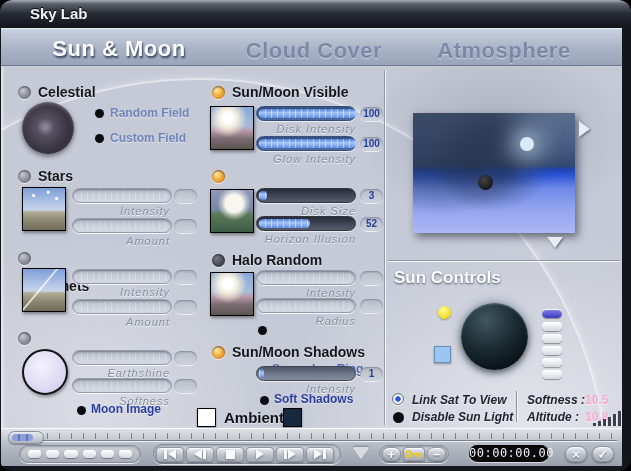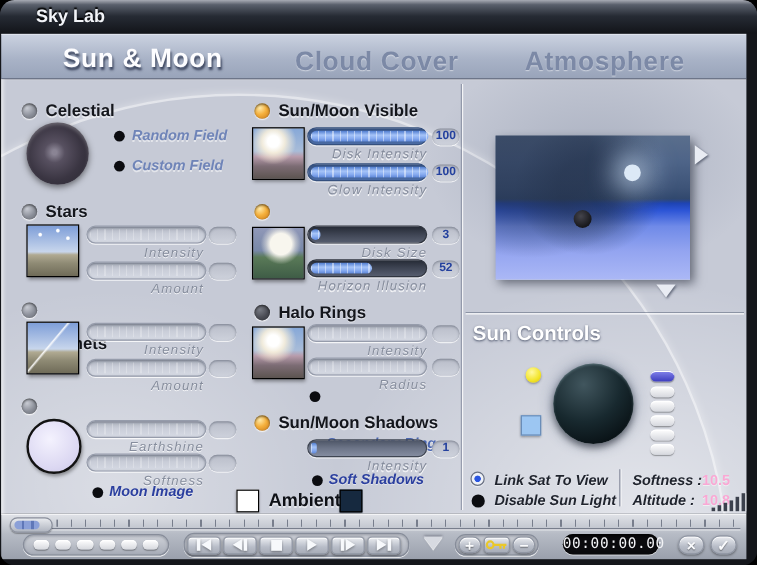--- a/index.html
+++ b/index.html
@@ -33,21 +33,21 @@
     background:radial-gradient(ellipse,rgba(70,85,115,.22),transparent 60%);}
   .arc{left:-212px;top:12px;width:820px;height:820px;border-radius:50%;
     border:2px solid rgba(255,255,255,.5);box-shadow:0 0 8px rgba(255,255,255,.4);}
 
   .lbl{font-weight:bold;font-size:14px;color:#14161c;text-shadow:0 1px 0 rgba(255,255,255,.55);}
   .led{width:13px;height:13px;border-radius:50%;box-shadow:0 1px 1px rgba(255,255,255,.8), inset 0 1px 2px rgba(0,0,0,.55);}
   .led.off{background:radial-gradient(circle at 35% 30%,#c9ccd4,#8a8e98 55%,#6e7078);}
   .led.on{background:radial-gradient(circle at 35% 30%,#ffeaa8,#f5b03c 45%,#c87818);}
   .led.dark{background:radial-gradient(circle at 35% 30%,#7a7d86,#4a4c54 55%,#34363d);}
   .bullet{width:9px;height:9px;border-radius:50%;background:#0b0c10;}
-  .opt{font-weight:bold;font-style:italic;font-size:12px;text-shadow:0 1px 0 rgba(255,255,255,.5);}
+  .opt{font-weight:bold;font-size:12px;text-shadow:0 1px 0 rgba(255,255,255,.5);}
   .opt.muted{color:#6f84b8;}
   .opt.mid{color:#4a66b0;}
   .opt.strong{color:#2b3f9f;}
 
   .thumb{width:44px;height:44px;border:1px solid #000;box-shadow:1px 2px 3px rgba(0,0,0,.4);}
   .t-stars{background:
     radial-gradient(circle at 25% 18%,#fff 1px,transparent 2px),
     radial-gradient(circle at 60% 10%,#fff 1px,transparent 2px),
     radial-gradient(circle at 80% 25%,#fff 1px,transparent 2px),
     linear-gradient(180deg,#7e9ed8 0%,#c8d6ec 52%,#b0aa92 58%,#8e8a74 75%,#6f6b58 100%);}
@@ -239,21 +239,21 @@
     </div>
   <div class="abs chip" style="left:360px;top:189px;">3</div>
   <div class="abs sl-lbl" style="left:246px;top:205px;width:110px;">Disk Size</div>
   <div class="abs sl dark" style="left:256px;top:216px;width:100px;">
     <div class="fill" style="width: 52%;"></div>
     </div>
   <div class="abs chip" style="left:360px;top:217px;">52</div>
   <div class="abs sl-lbl" style="left:246px;top:233px;width:110px;">Horizon Illusion</div>
 
   <div class="abs led dark" style="left:212px;top:254px;"></div>
-  <div class="abs lbl" style="left:232px;top:252px;">Halo Rings</div>
+  <div class="abs lbl" style="left:232px;top:252px;">Halo Random</div>
   <div class="abs thumb t-sun" style="left:210px;top:272px;"></div>
   <div class="abs sl dis" style="left:256px;top:270px;width:100px;"></div>
   <div class="abs chip" style="left:360px;top:271px;"></div>
   <div class="abs sl-lbl" style="left:246px;top:287px;width:110px;">Intensity</div>
   <div class="abs sl dis" style="left:256px;top:298px;width:100px;"></div>
   <div class="abs chip" style="left:360px;top:299px;"></div>
   <div class="abs sl-lbl" style="left:246px;top:315px;width:110px;">Radius</div>
   <div class="abs bullet" style="left:258px;top:326px;"></div>
   <div class="abs opt mid" style="left:272px;top:322px;margin-top:40px;">Secondary Ring</div>
 

